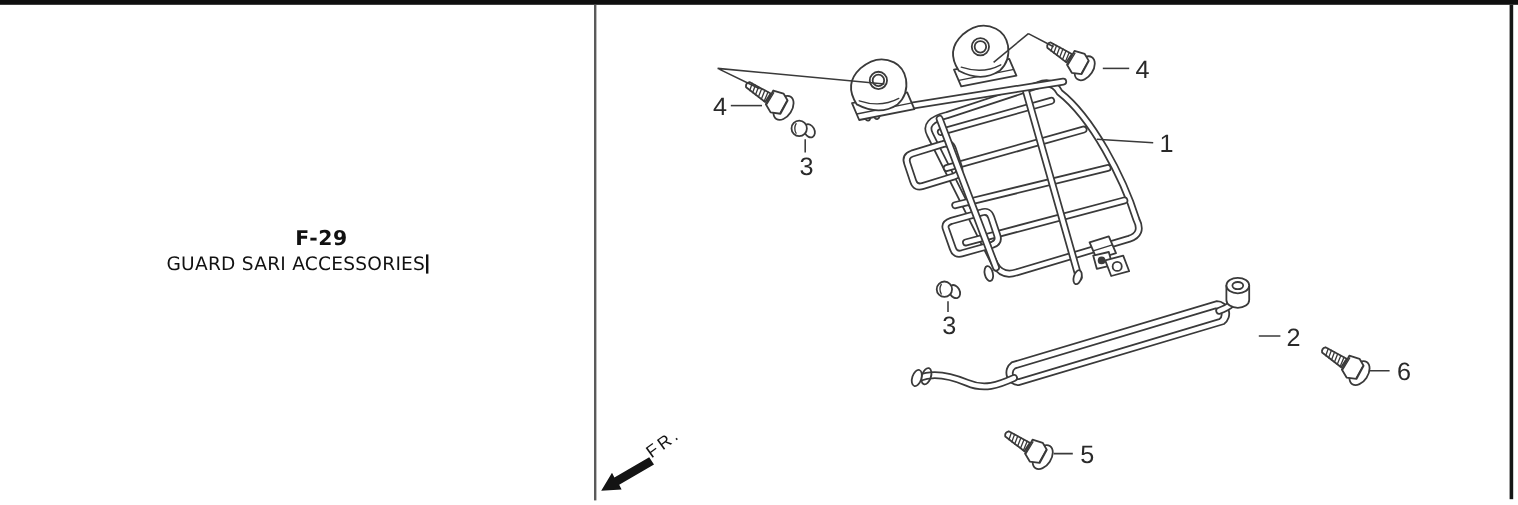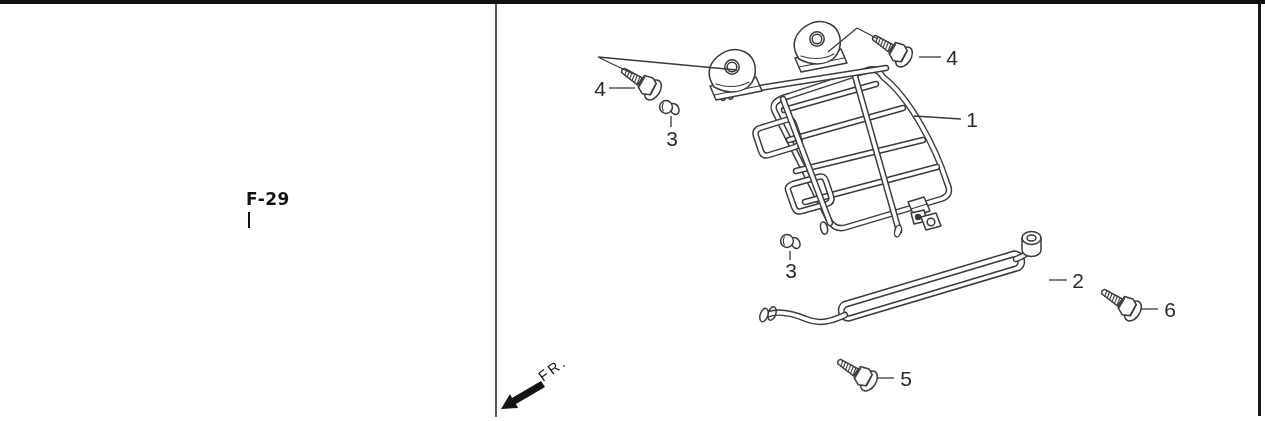--- a/index.html
+++ b/index.html
@@ -29,21 +29,21 @@
 </style>
 </head>
 <body>
 
 <div class="top-bar"></div>
 <div class="box-border-left"></div>
 <div class="box-border-right"></div>
 
 <div class="left-panel">
   <div class="page-code">F-29</div>
-  <div class="page-title"><span class="text-cursor"></span></div>
+  <div class="page-title"><span>GUARD SARI ACCESSORIES</span><span class="text-cursor"></span></div>
 </div>
 
 <div class="diagram-wrap">
 <svg width="770" height="421" viewBox="495 0 770 421" xmlns="http://www.w3.org/2000/svg">
   <defs>
     <path id="p-frame" d="M 789,96 L 865,71 Q 877,66 883,77 C 910,98 936,148 947,183 Q 953,195 941,199 L 847,227 Q 835,231 829,220 L 775,112 Q 769,101 789,96 Z"></path>
     <path id="p-s1" d="M 784,110 L 876,84"></path>
     <path id="p-s2" d="M 789,140 L 903,108"></path>
     <path id="p-s3" d="M 796,171 L 923,140"></path>
     <path id="p-s4" d="M 805,202 L 937,167"></path>

